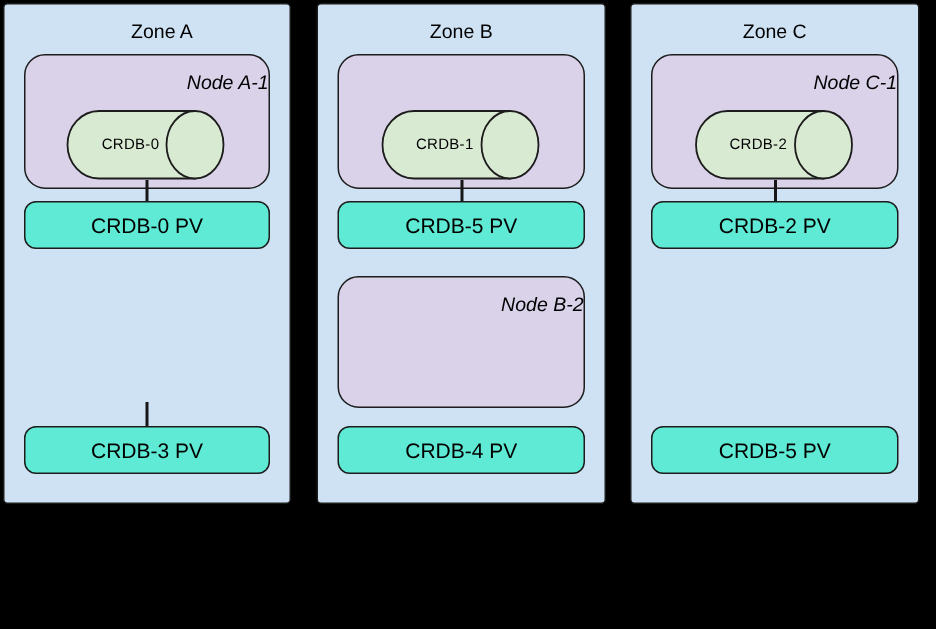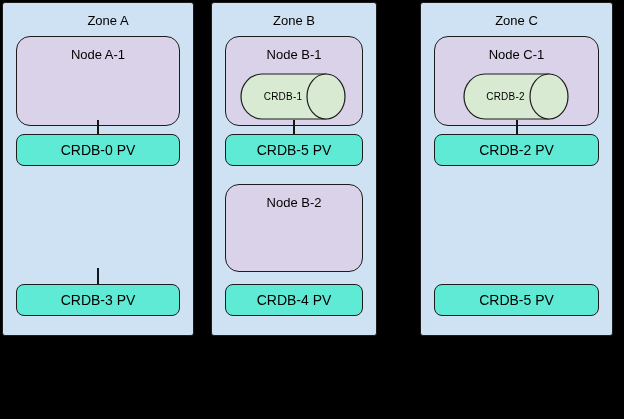--- a/index.html
+++ b/index.html
@@ -8,34 +8,34 @@
     background:#000000;
     font-family:"Liberation Sans", sans-serif;
     color:#000000;
   }
   .zone{
     position:absolute;top:2px;height:334px;
     background:#cfe2f3;border:1px solid #1c1c1c;border-radius:3px;
     box-sizing:border-box;
   }
   #zone-a{left:2px;width:192px;padding-left:20px;}
-  #zone-b{left:211px;width:166px;}
+  #zone-b{left:211px;width:193px;}
   #zone-c{left:420px;width:193px;}
   .zone-title{
     text-align:center;padding-top:11px;font-size:13px;line-height:14px;
   }
   .node{
     position:absolute;left:13px;right:13px;
     background:#d9d2e9;border:1px solid #1c1c1c;border-radius:14px;
     box-sizing:border-box;
   }
   .node-1{top:33px;height:90px;}
   .node-2{top:181px;height:88px;}
   .node-title{
-    text-align:center;padding-top:11px;font-size:13px;line-height:14px;
+    text-align:right;padding-top:11px;font-size:13px;line-height:14px;font-style:italic;
   }
   .cylinder{
     position:absolute;top:36px;left:50%;margin-left:-54px;
     width:107px;height:47px;
   }
   .cyl-label{
     position:absolute;left:0;top:0;width:86px;height:47px;
     display:flex;align-items:center;justify-content:center;
     font-size:10px;letter-spacing:0.2px;
   }
@@ -56,35 +56,41 @@
   .pv-2{top:281px;}
 </style>
 </head>
 <body>
 
 <div class="zone" id="zone-a">
   <div class="zone-title">Zone A</div>
 
   <div class="node node-1">
     <div class="node-title">Node A-1</div>
+    <div class="cylinder">
+      <svg width="107" height="47" viewBox="0 0 107 47">
+        <path d="M86 1 H22 A21 22.5 0 0 0 22 46 H86 Z" stroke="#1c1c1c" stroke-width="1.2" fill="#d9ead3"></path>
+        <ellipse cx="86" cy="23.5" rx="19" ry="22.5" stroke="#1c1c1c" stroke-width="1.2" fill="#d9ead3"></ellipse>
+      </svg>
+      <span class="cyl-label">CRDB-0</span>
+    </div>
   </div>
 
   <div class="connector conn-1"></div>
   <div class="pv pv-1">CRDB-0 PV</div>
 
 
   <div class="connector conn-2"></div>
   <div class="pv pv-2">CRDB-3 PV</div>
 </div>
 
 <div class="zone" id="zone-b">
   <div class="zone-title">Zone B</div>
 
   <div class="node node-1">
-    <div class="node-title">Node B-1</div>
     <div class="cylinder">
       <svg width="107" height="47" viewBox="0 0 107 47">
         <path d="M86 1 H22 A21 22.5 0 0 0 22 46 H86 Z" stroke="#1c1c1c" stroke-width="1.2" fill="#d9ead3"></path>
         <ellipse cx="86" cy="23.5" rx="19" ry="22.5" stroke="#1c1c1c" stroke-width="1.2" fill="#d9ead3"></ellipse>
       </svg>
       <span class="cyl-label">CRDB-1</span>
     </div>
   </div>
 
   <div class="connector conn-1"></div>

